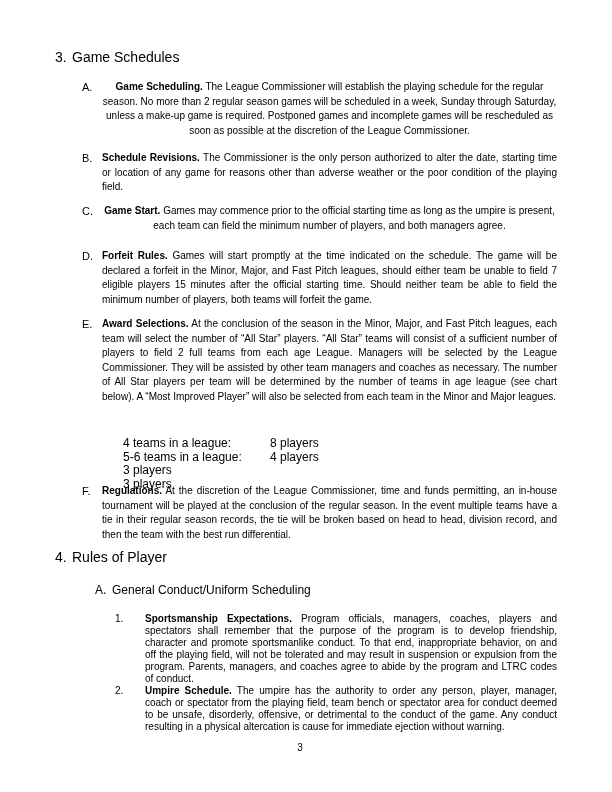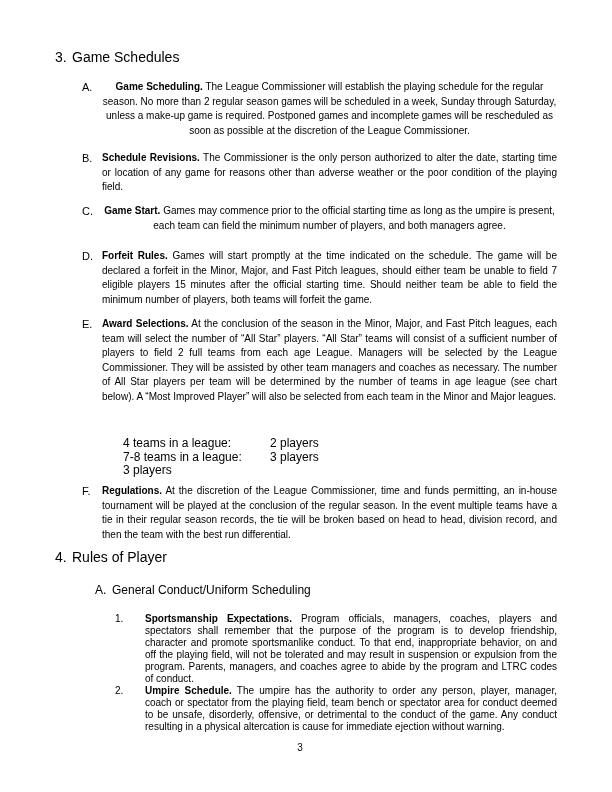--- a/index.html
+++ b/index.html
@@ -58,24 +58,27 @@
   </div>
 
   <div class="li just" style="top:317px;">
     <span class="lbl">E.</span>
     <p><b>Award Selections.</b> <span>At the conclusion of the season in the Minor, Major, and Fast Pitch leagues, each team will select the number of “All Star” players.  “All Star” teams will consist of a sufficient number of players to field 2 full teams from each age League. Managers will be selected by the League Commissioner.  They will be assisted by other team managers and coaches as necessary. The number of All Star players per team will be determined by the number of teams in age league (see chart below). A “Most Improved Player” will also be selected from each team in the Minor and Major leagues.</span></p>
   </div>
 
   <div class="chart">
     <div class="row">
       <span class="c1">4 teams in a league:</span>
-      <span>2 players</span>
+      <span>8 players</span>
     </div>
     <div class="row">
-      <span class="c1">7-8 teams in a league:</span>
+      <span class="c1">5-6 teams in a league:</span>
+      <span>4 players</span>
+    </div>
+    <div class="row">
       <span>3 players</span>
     </div>
     <div class="row">
       <span>3 players</span>
     </div>
   </div>
 
   <div class="li just" style="top:484px;">
     <span class="lbl">F.</span>
     <p><b>Regulations.</b> <span>At the discretion of the League Commissioner, time and funds permitting, an in-house tournament will be played at the conclusion of the regular season. In the event multiple teams have a tie in their regular season records, the tie will be broken based on head to head, division record, and then the team with the best run differential.</span></p>

